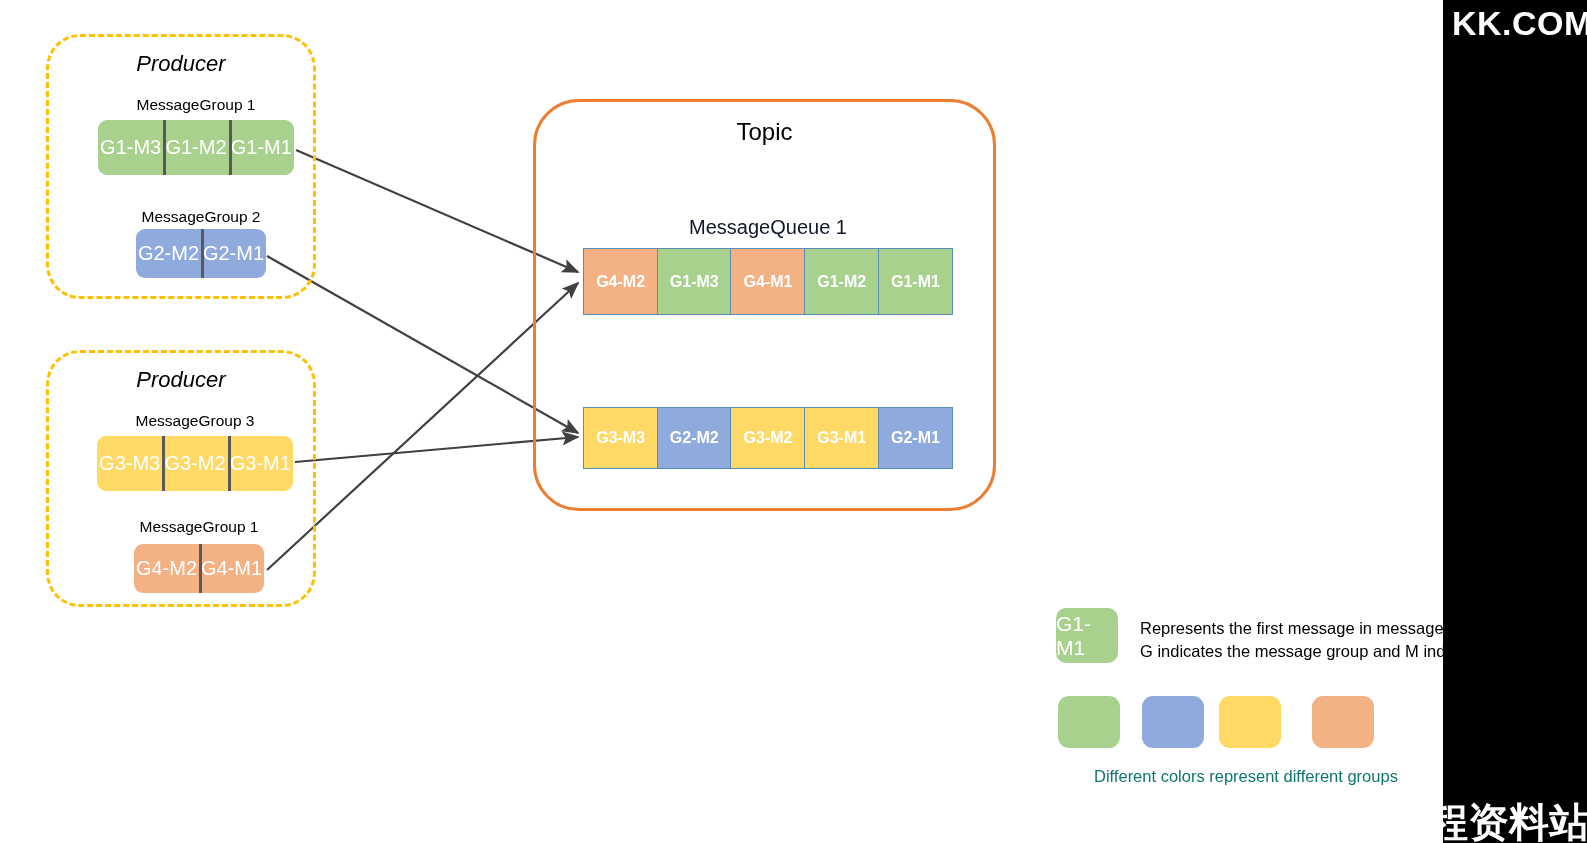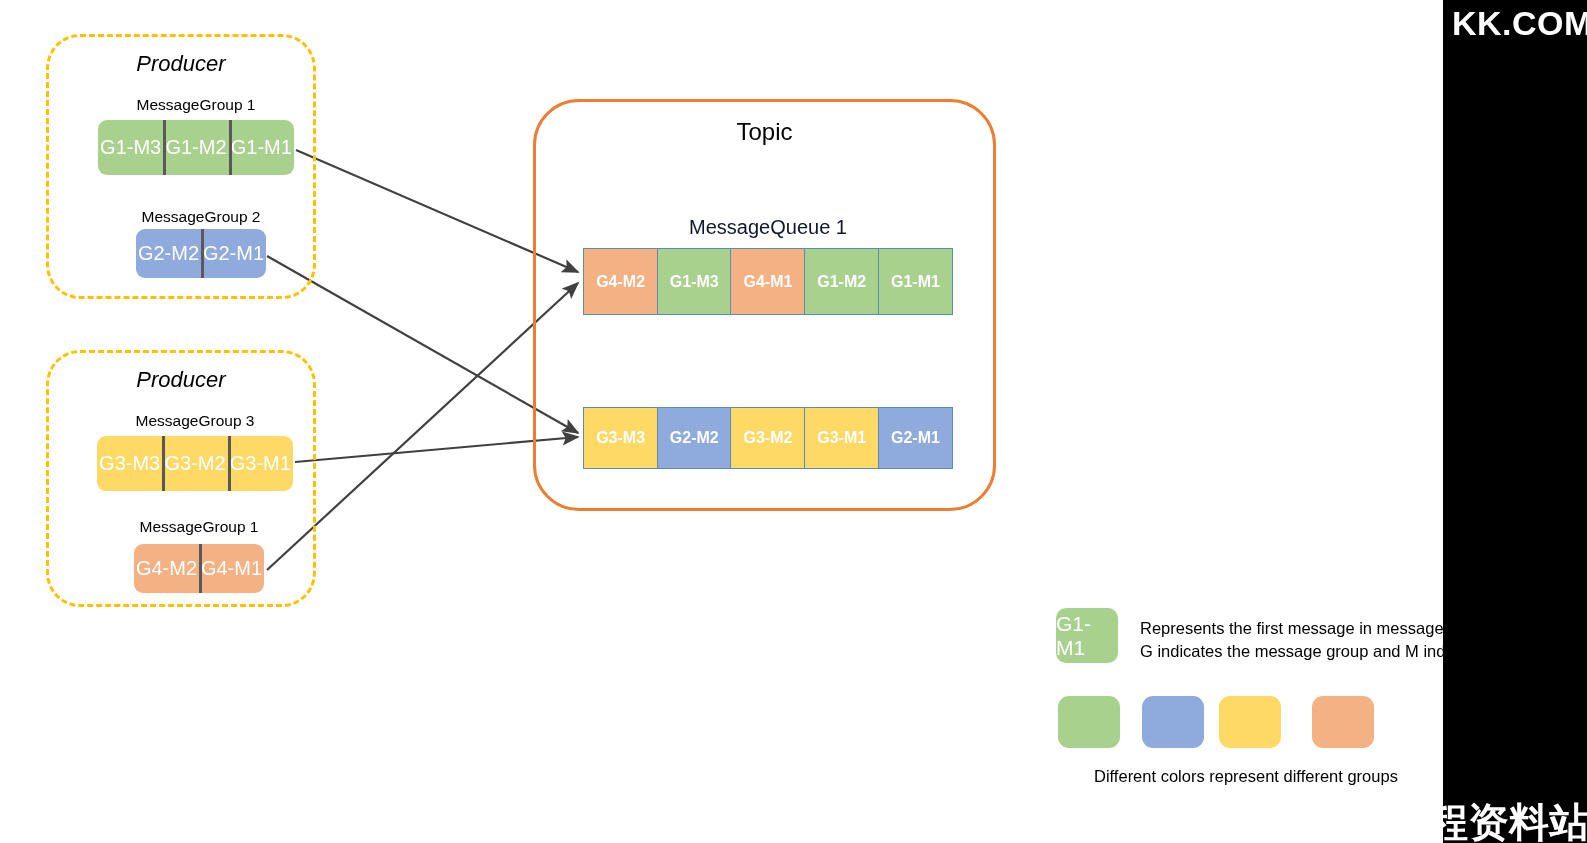--- a/index.html
+++ b/index.html
@@ -176,21 +176,21 @@
     line-height: 1.42;
     white-space: nowrap;
   }
   .legend-swatch {
     position: absolute;
     border-radius: 11px;
   }
   .legend-caption {
     position: absolute;
     font-size: 16.5px;
-    color: #000000;
+    color: #0f766e;
     white-space: nowrap;
   }
 </style>
 </head>
 <body>
 
 <div id="stage">
 
   <svg id="arrows" viewBox="0 0 1587 843">
     <defs>

